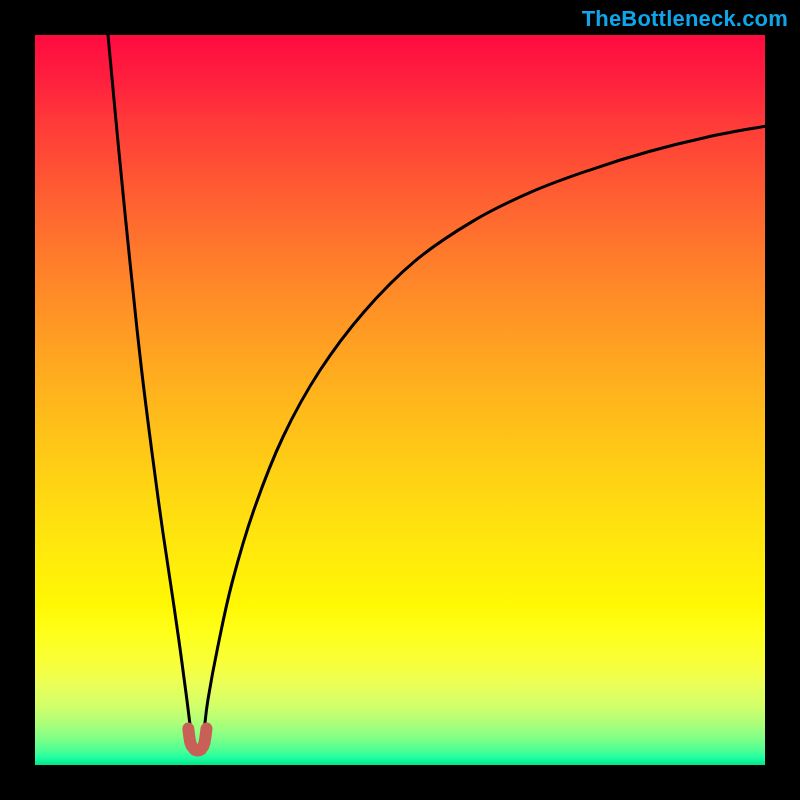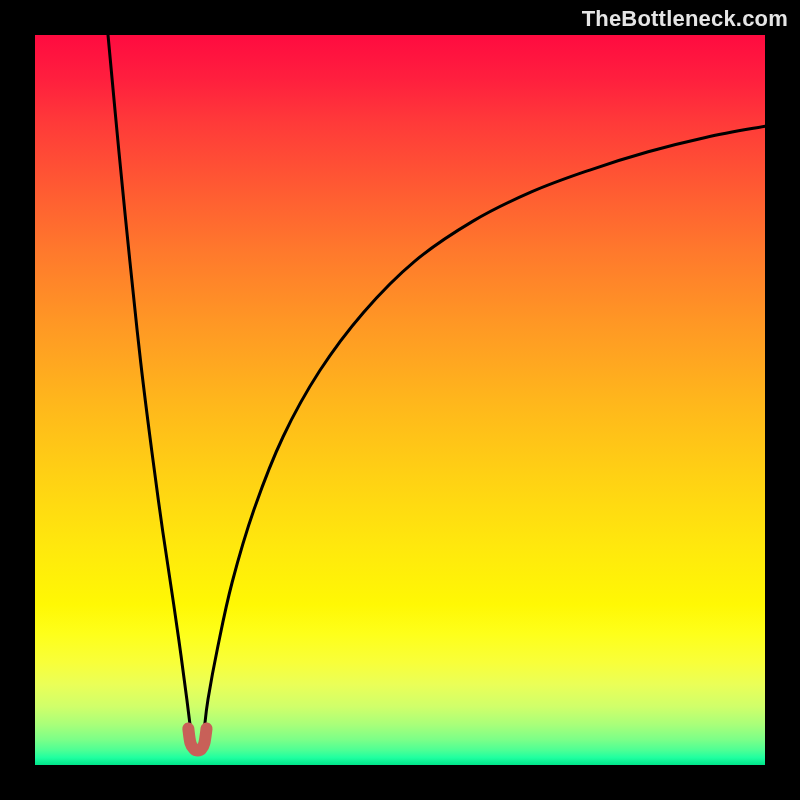--- a/index.html
+++ b/index.html
@@ -52,21 +52,21 @@
     height: 730px;
     overflow: visible;
   }
   .watermark {
     position: absolute;
     top: 6px;
     right: 12px;
     font-family: Arial, Helvetica, sans-serif;
     font-size: 22px;
     font-weight: 600;
-    color: #e5e5e5;
+    color: #0ea5e9;
     letter-spacing: 0.2px;
     margin-left: 40px;
   }
 </style>
 </head>
 <body>
 
 <div class="frame">
   <div class="watermark">TheBottleneck.com</div>
   <div class="plot">

